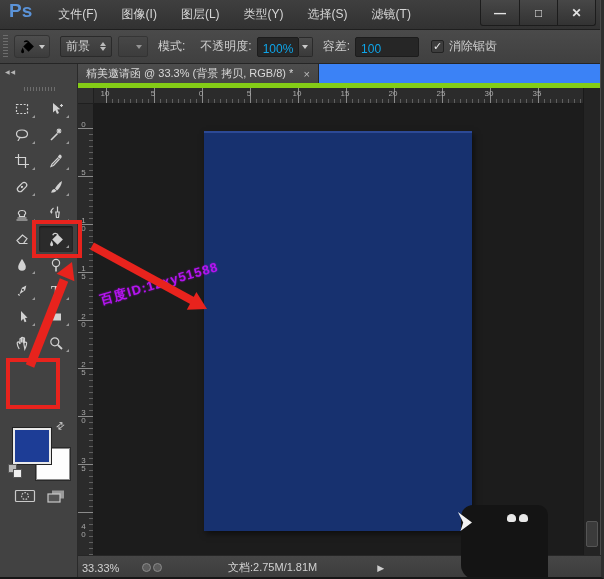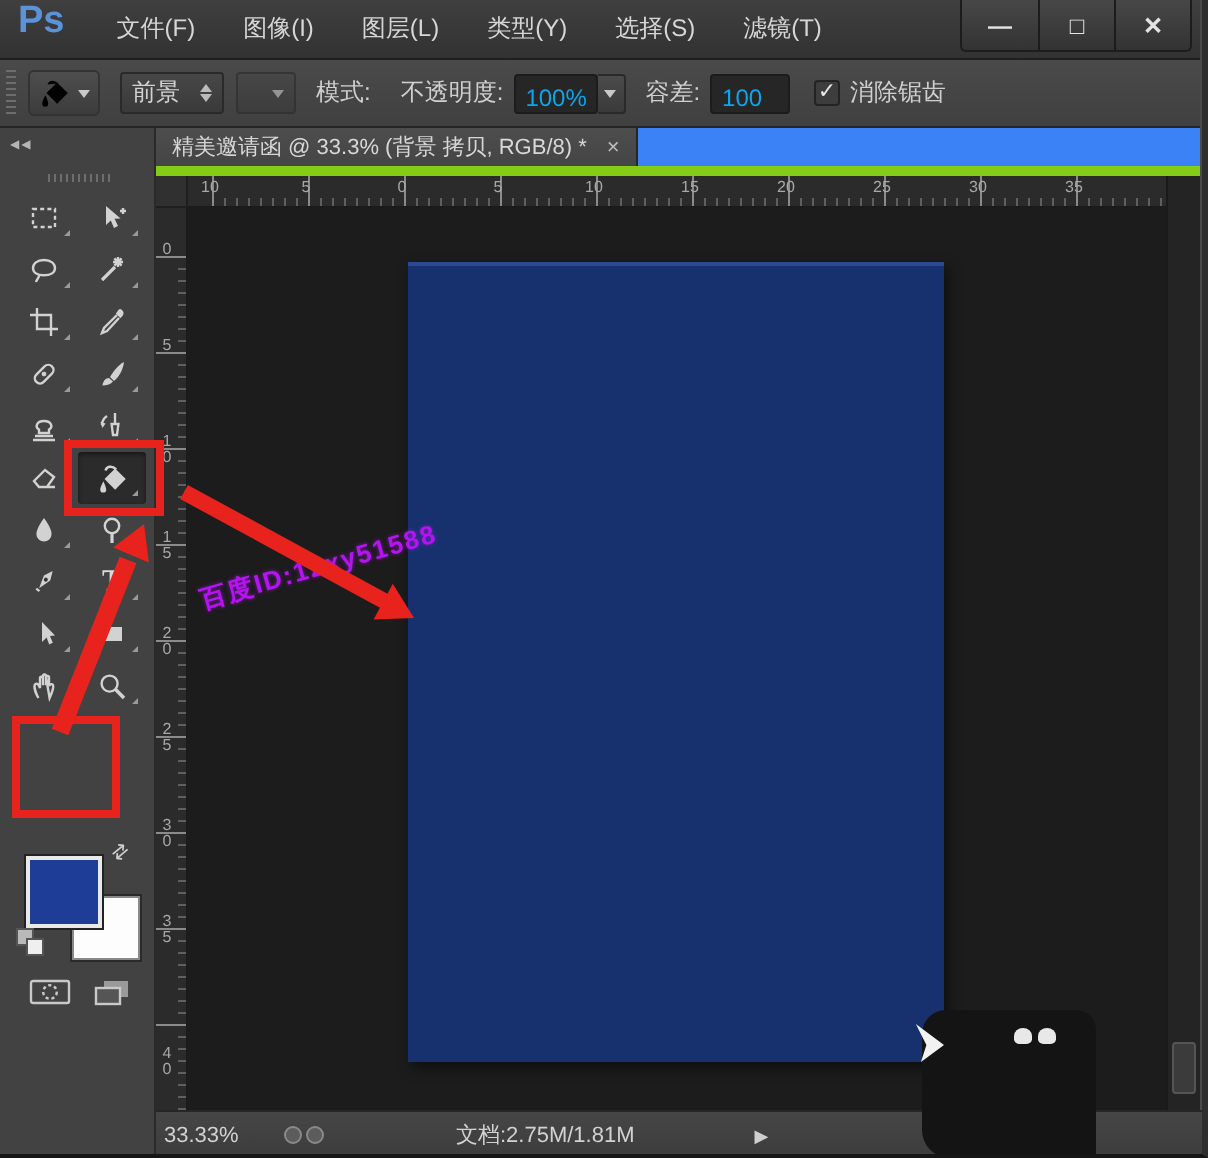--- a/index.html
+++ b/index.html
@@ -182,21 +182,21 @@
     <span class="opt-label">不透明度:</span>
     <div style="display:flex">
       <div class="numwell" style="width:42px">
         <span>100%</span>
       </div>
       <div class="mini-drop">
         <span class="caret"></span>
       </div>
     </div>
     <span class="opt-label">容差:</span>
-    <div class="numwell" style="width:40px">
+    <div class="numwell" style="width:64px">
       <span>100</span>
     </div>
     <span class="checkbox">✓</span>
     <span style="white-space:nowrap">消除锯齿</span>
   </div>
 
   <div class="tabstrip">
     <div class="doc-tab">
       <span>精美邀请函 @ 33.3% (背景 拷贝, RGB/8) *</span>
       <span class="tab-close">×</span>

